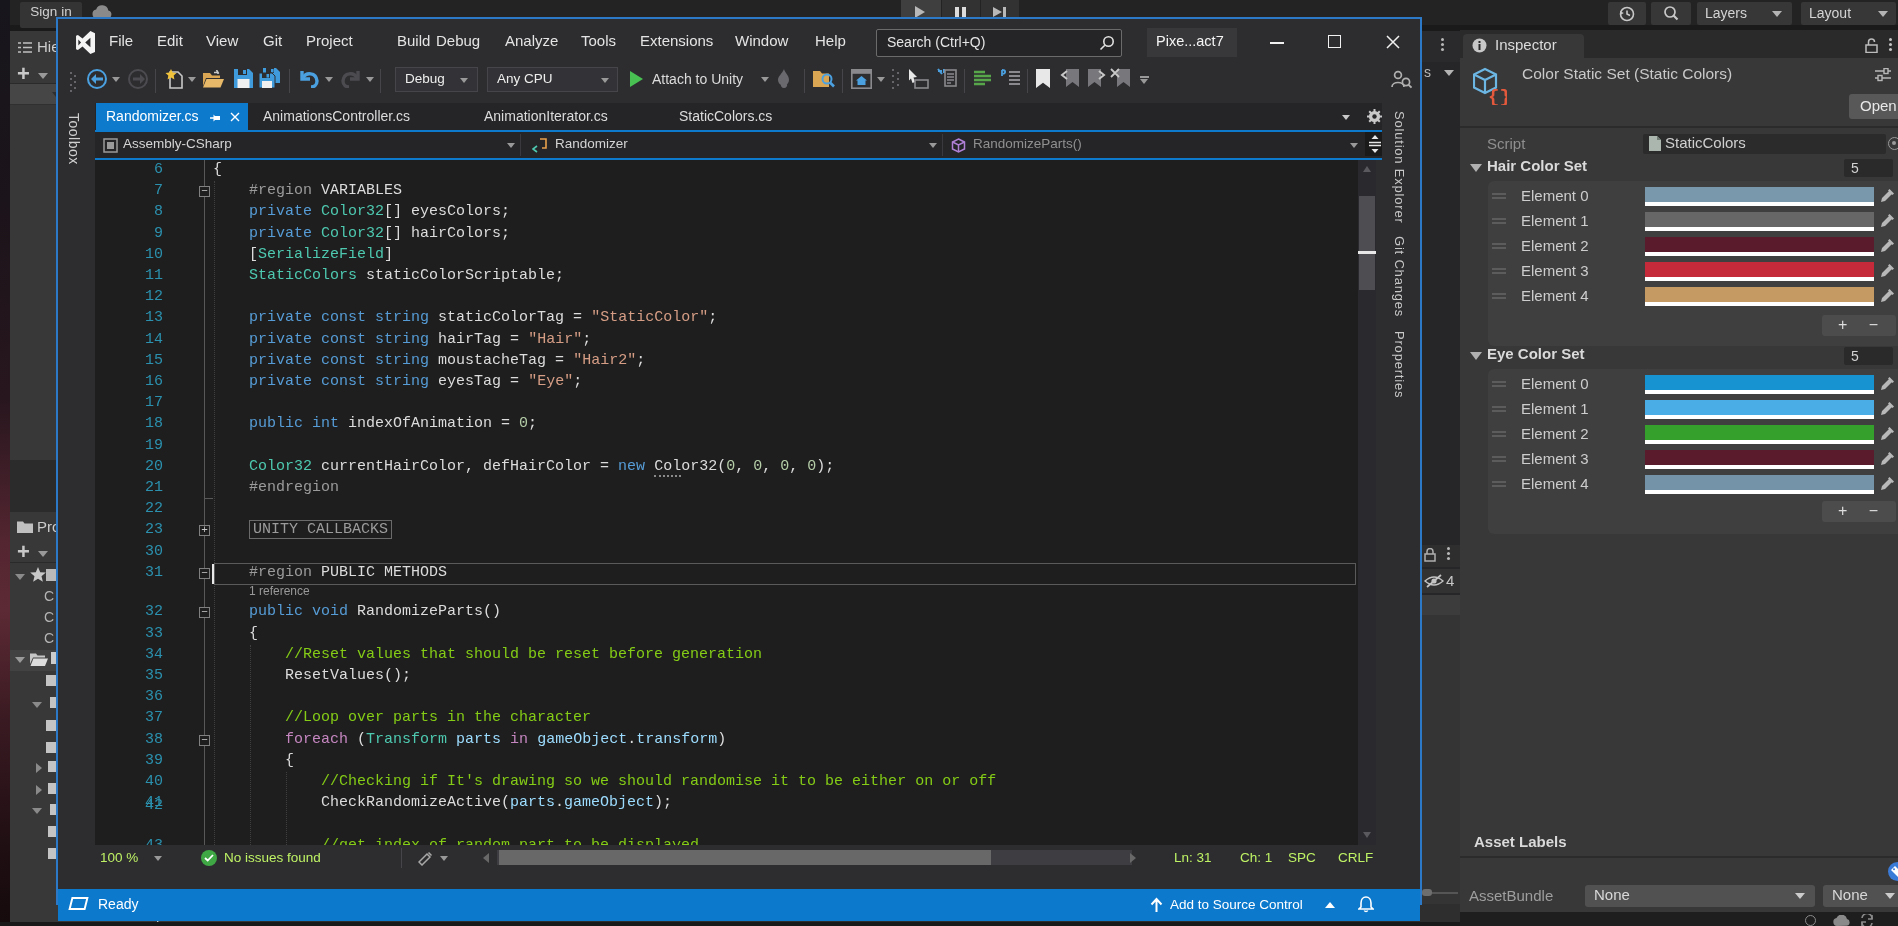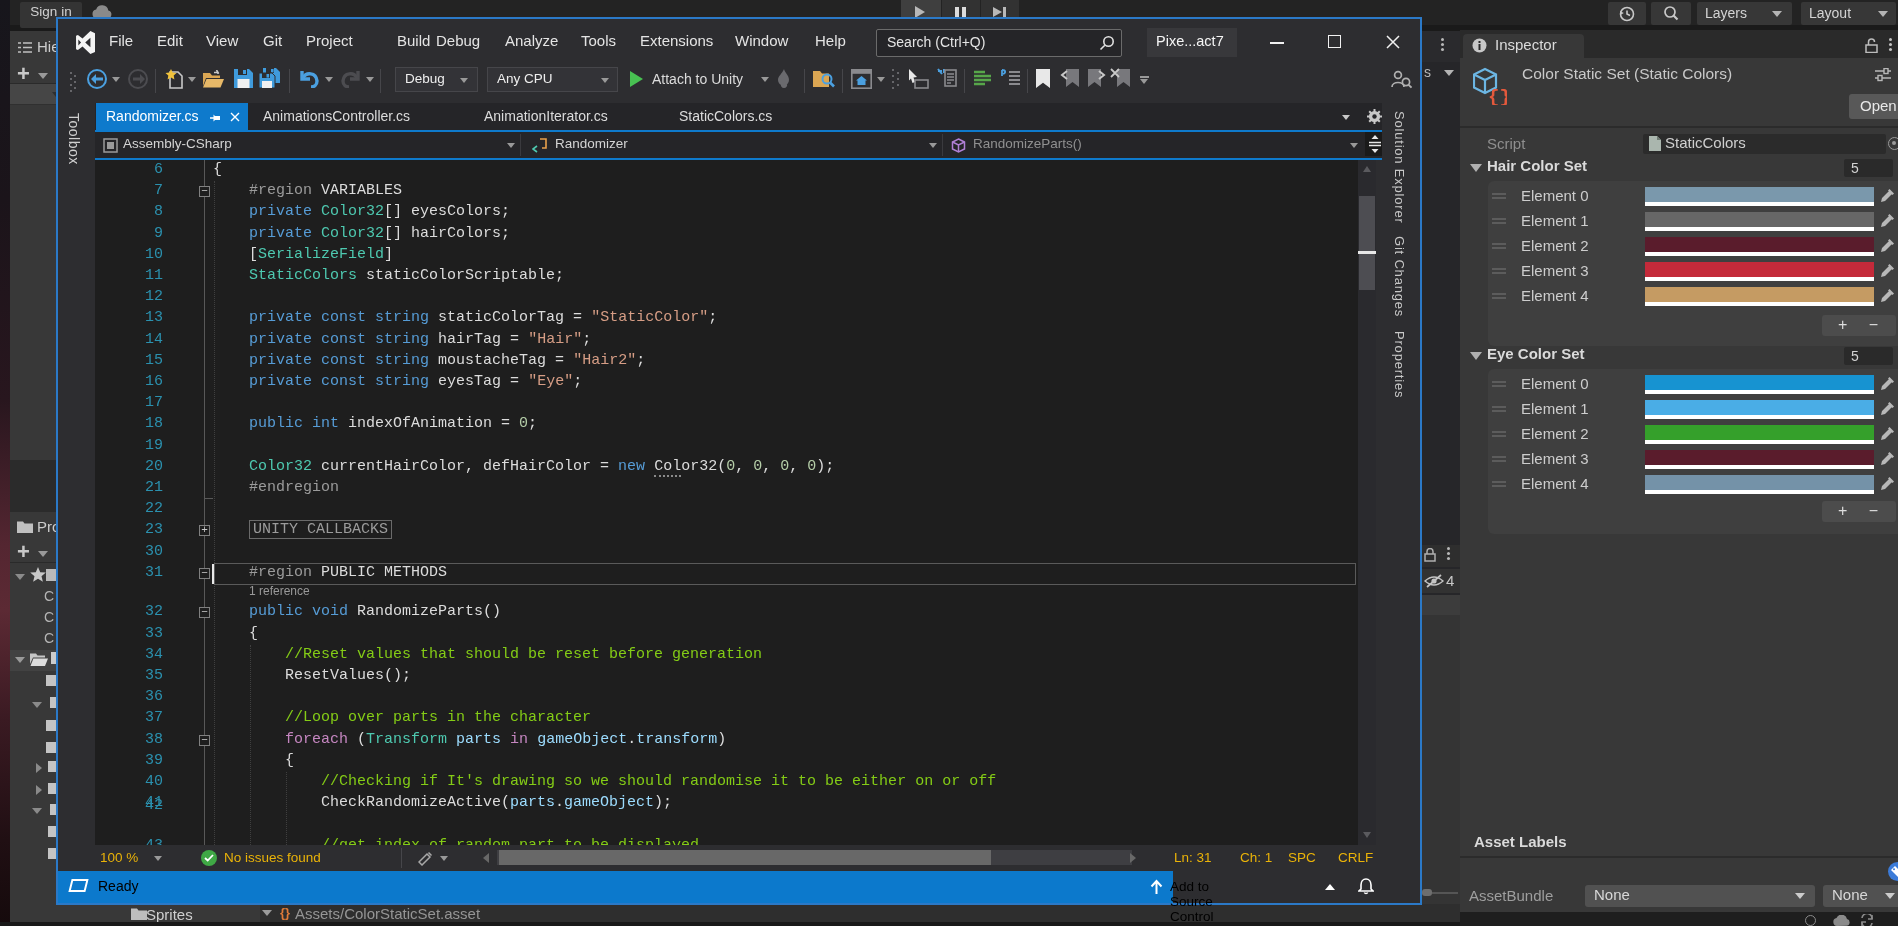--- a/index.html
+++ b/index.html
@@ -47,22 +47,22 @@
   #docarea { position:absolute; left:37px; top:84px; width:1287px; height:742px; }
   #tabs { position:absolute; left:0; top:0; width:1287px; height:27px; background:#252528; }
   .tab { position:absolute; top:0; height:27px; font-size:14px; color:#dcdcdc; padding-top:5px; }
   #bluline1 { position:absolute; left:0; top:27px; width:1287px; height:2px; background:#0e7acc; }
   #crumbs { position:absolute; left:0; top:29px; width:1287px; height:26px; background:#252528; font-size:13.5px; color:#d4d4d4; }
   #bluline2 { position:absolute; left:0; top:55px; width:1287px; height:2px; background:#0e7acc; }
   #editor { position:absolute; left:0; top:57px; width:1263px; height:685px; background:#1e1e1e; overflow:hidden; }
   #vscroll { position:absolute; left:1263px; top:57px; width:18px; height:685px; background:#2a2a2e; }
   #rstrip { position:absolute; left:1324px; top:84px; width:38px; height:742px; background:#2d2d30; }
   .vtext { position:absolute; font-size:13px; color:#c8c8c8; white-space:nowrap; transform-origin:top left; transform:rotate(90deg); letter-spacing:0.8px; }
-  #vstatus { position:absolute; left:0; top:826px; width:1362px; height:26px; background:#2d2d30; font-size:13.5px; color:#eab308; }
-  #vready { position:absolute; left:0; top:852px; width:1115px; height:32px; background:#0c79cc; color:#000000; font-size:14px; }
+  #vstatus { position:absolute; left:0; top:826px; width:1362px; height:26px; background:#2d2d30; font-size:13.5px; color:#bef264; }
+  #vready { position:absolute; left:0; top:870px; width:1362px; height:32px; background:#0c79cc; color:#ffffff; font-size:14px; }
   
   .row { position:absolute; left:0; width:1263px; height:22px; white-space:pre;
     font-family:"Liberation Mono", monospace; font-size:15px; }
   .ln { position:absolute; left:0; top:1px; width:68px; text-align:right; color:#2b91af;
     font-family:"Liberation Mono", monospace; font-size:15px; }
   .code { position:absolute; left:118px; top:1px; white-space:pre; color:#dcdcdc; }
   .k { color:#569cd6; } .t { color:#4ec9b0; } .s { color:#d69d85; } .c { color:#84cc16; }
   .d { color:#9b9b9b; } .l { color:#9cdcfe; } .n { color:#b5cea8; } .ctl { color:#c586c0; }
   .fold { position:absolute; width:11px; height:11px; border:1px solid #808080; background:#1e1e1e;
     color:#c8c8c8; font-size:11px; line-height:9px; text-align:center; font-family:"Liberation Mono",monospace; }

